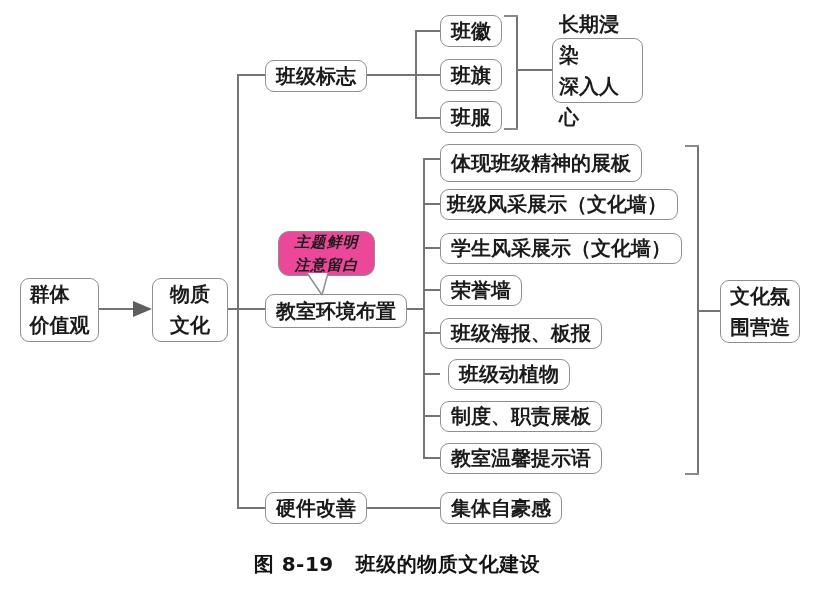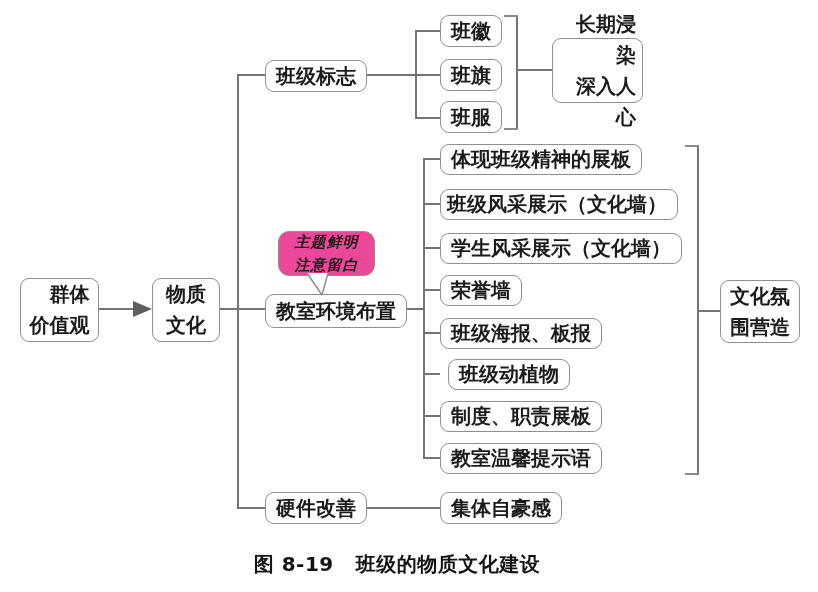--- a/index.html
+++ b/index.html
@@ -13,21 +13,21 @@
   .ln-v{width:2px;}
   .flange{position:absolute;background:#8a8a8a;height:2px;z-index:1;}
   
   .box{
     position:absolute;z-index:2;background:#ffffff;
     border:1.5px solid #8f8f8f;border-radius:9px;
     font-weight:bold;font-size:20px;line-height:1.25;
     display:flex;align-items:center;justify-content:center;
     white-space:nowrap;padding:3px 10px;box-sizing:border-box;
   }
-  .box.two{white-space:pre-line;text-align:right;line-height:1.55;padding:18px 6px;}
+  .box.two{white-space:pre-line;text-align:left;line-height:1.55;padding:18px 6px;}
   .arrowhead{
     position:absolute;z-index:1;width:0;height:0;
     border-left:19px solid #5e5e5e;border-top:8px solid transparent;border-bottom:8px solid transparent;
   }
   
   .note{
     position:absolute;z-index:3;background:#ec4899;
     border:1.5px solid #8f8f8f;border-radius:11px;
     font-style:italic;font-weight:600;font-size:15px;line-height:1.5;letter-spacing:1px;
     display:flex;align-items:center;justify-content:center;text-align:center;
@@ -79,42 +79,42 @@
   <div class="ln ln-v" style="left:697px;top:145px;height:330px;"></div>
   <div class="flange" style="left:685px;top:145px;width:14px;"></div>
   <div class="flange" style="left:685px;top:473px;width:14px;"></div>
   <div class="ln ln-h" style="left:697px;top:310px;width:26px;"></div>
 
   <div class="ln ln-h" style="left:352px;top:507px;width:90px;"></div>
 
   <div class="box two" style="left:20px;top:278px;width:79px;height:64px;">群体
 价值观</div>
 
-  <div class="box two" style="left:152px;top:278px;width:68px;height:64px;">物质
+  <div class="box two" style="left:152px;top:278px;width:76px;height:64px;">物质
 文化</div>
 
   <div class="box" style="left:265px;top:60px;height:32px;">班级标志</div>
 
   <div class="box" style="left:440px;top:15px;height:32px;">班徽</div>
   <div class="box" style="left:440px;top:59px;height:32px;">班旗</div>
   <div class="box" style="left:440px;top:101px;height:32px;">班服</div>
 
   <div class="box two" style="left:552px;top:38px;width:91px;height:65px;">长期浸染
 深入人心</div>
 
   <div class="box" style="left:265px;top:294px;height:34px;">教室环境布置</div>
 
   <div class="note" style="left:278px;top:231px;width:97px;height:45px;">主题鲜明
 注意留白</div>
   <svg class="note-tail" style="left:304px;top:273px;" width="28" height="24" viewBox="0 0 28 24">
     <polygon points="3,0 24,0 18,22" fill="#ffffff"></polygon>
     <path d="M3,0 L18,22 M24,0 L18,22" stroke="#8f8f8f" stroke-width="1.5" fill="none"></path>
   </svg>
 
-  <div class="box" style="left:440px;top:144px;height:31px;">体现班级精神的展板</div>
+  <div class="box" style="left:440px;top:144px;height:38px;">体现班级精神的展板</div>
   <div class="box" style="left:440px;top:189px;height:31px;padding-left:6px;">班级风采展示（文化墙）</div>
   <div class="box" style="left:440px;top:233px;height:31px;">学生风采展示（文化墙）</div>
   <div class="box" style="left:440px;top:275px;height:31px;">荣誉墙</div>
   <div class="box" style="left:440px;top:318px;height:31px;">班级海报、板报</div>
   <div class="box" style="left:440px;top:359px;height:31px;margin-left:8px;">班级动植物</div>
   <div class="box" style="left:440px;top:401px;height:31px;">制度、职责展板</div>
   <div class="box" style="left:440px;top:443px;height:31px;">教室温馨提示语</div>
 
   <div class="box two" style="left:720px;top:280px;width:80px;height:63px;">文化氛
 围营造</div>

